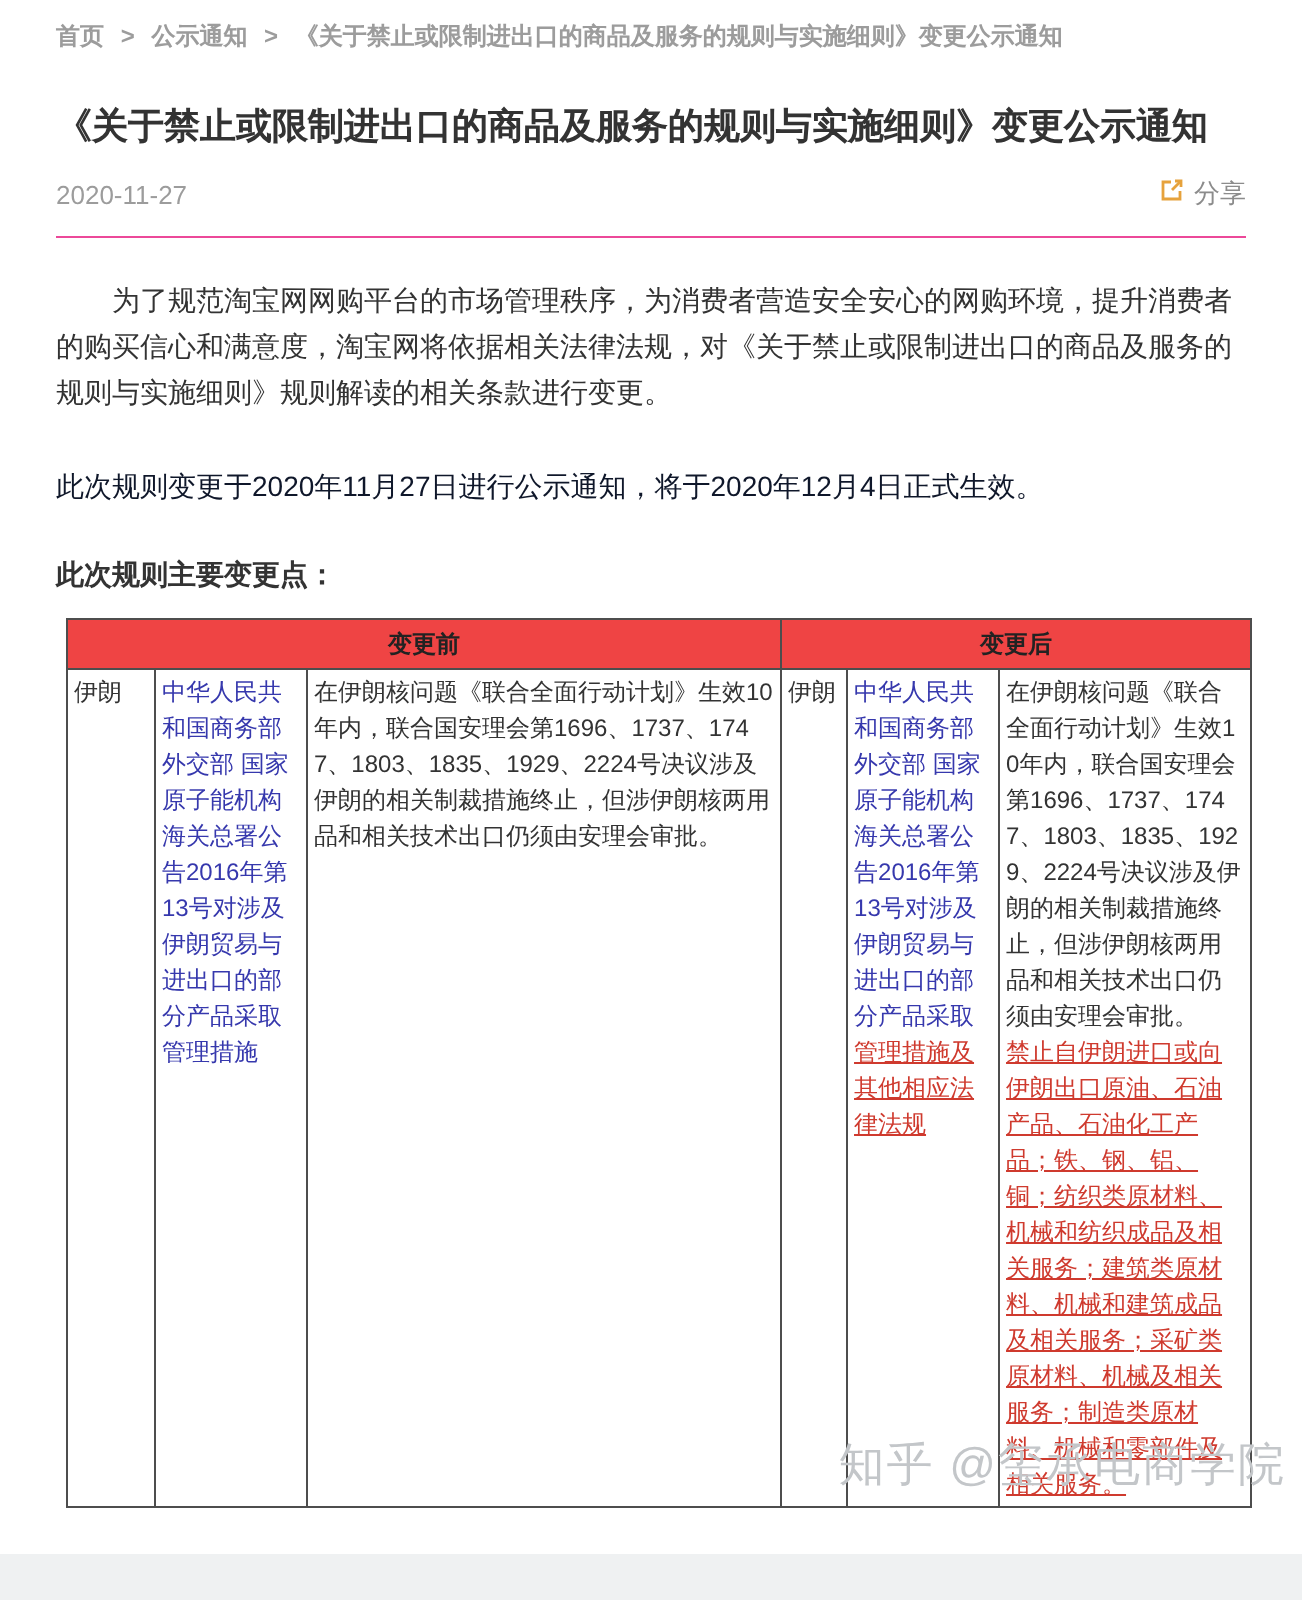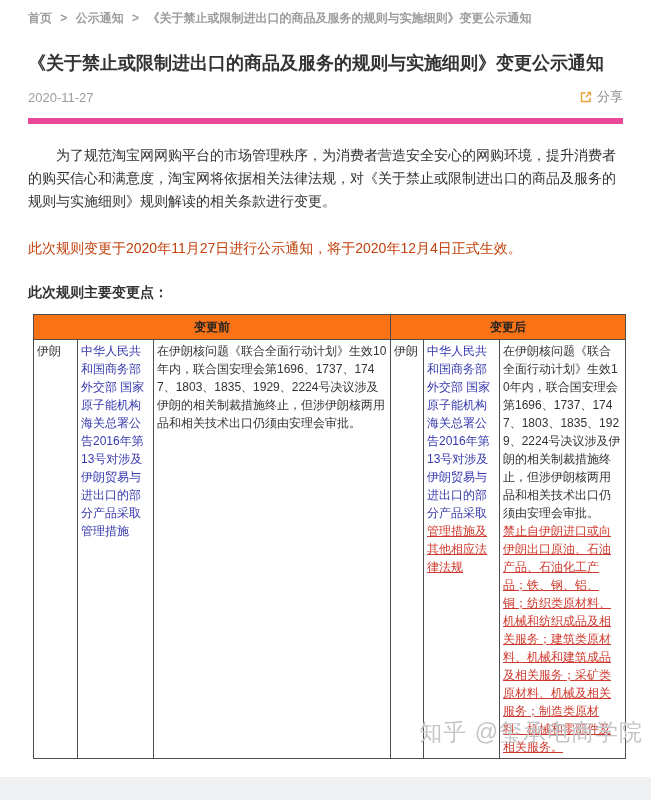--- a/index.html
+++ b/index.html
@@ -30,54 +30,54 @@
     color:#333;
     margin:0;
     line-height:24px;
   }
   .meta-row{
     display:flex;
     justify-content:space-between;
     align-items:center;
     margin-top:13px;
     padding-bottom:12px;
-    border-bottom:6px solid #ec4899;
+    border-bottom:1px solid #ec4899;
   }
   .pub-date{font-size:13px;color:#9c9c9c;}
   .share-btn{
-    display:flex;align-items:center;gap:4px;
+    display:flex;align-items:flex-start;gap:4px;
     font-size:13px;color:#8c8c8c;cursor:pointer;font-family:Liberation Serif, serif;
   }
   .share-btn svg{display:block;}
   
   .content{padding:18px 28px 0 28px;font-size:14px;line-height:23px;}
   .greeting{margin:0;}
   .intro{margin:2px 0 10px 0;text-indent:2em;}
-  .effective-notice{margin:24px 0 0 0;color:#c2410c;}
+  .effective-notice{margin:24px 0 0 0;color:#0f172a;}
   .changes-heading{margin:21px 0 0 0;font-weight:bold;}
   .change-item{margin:7px 0 0 0;font-size:13px;}
   
   table.change-table{
     border-collapse:collapse;
     table-layout:fixed;
     width:592px;
     margin:10px 0 0 5px;
     font-size:12px;
     line-height:18px;
   }
   .change-table td,.change-table th{
     border:1px solid #4d4d4d;
     padding:2px 3px;
     vertical-align:top;
     word-break:break-all;
     font-weight:normal;
     text-align:left;
   }
   .change-table th.group-header{
-    background:#f97316;
+    background:#ef4444;
     text-align:center;
     font-weight:bold;
     padding:3px 3px;
     color:#222;
   }
   .change-table th.col-header{
     vertical-align:middle;
     padding:4px 4px;
     height:34px;
   }

